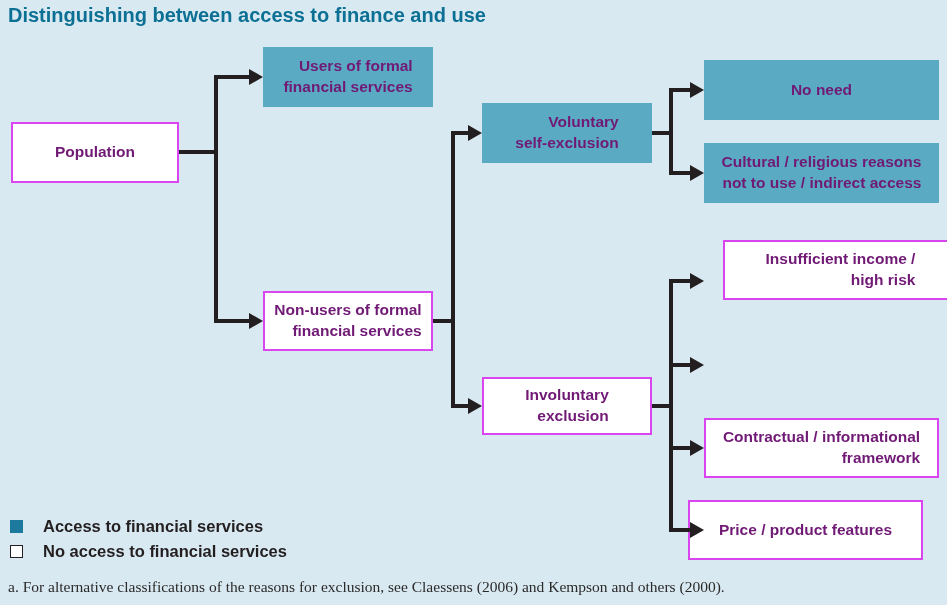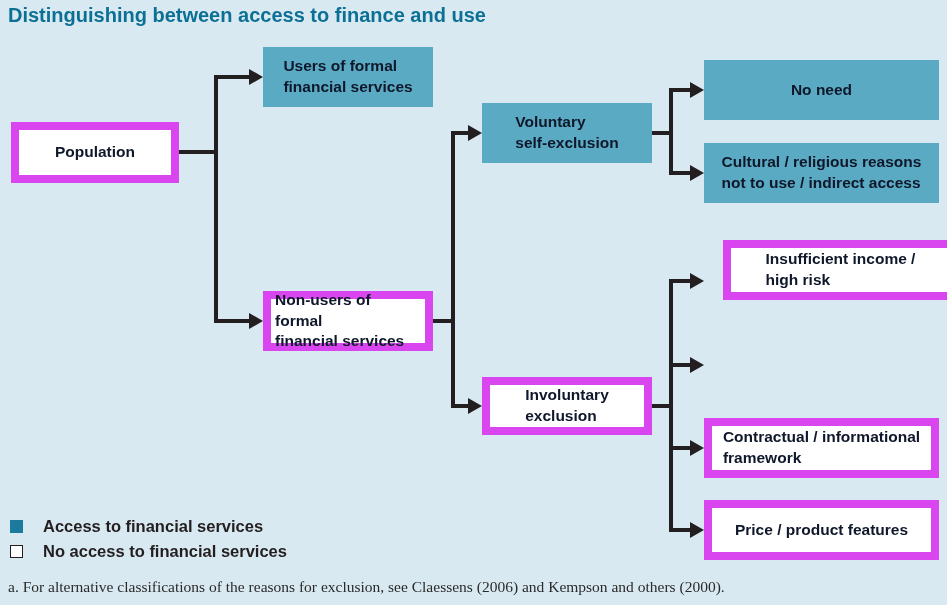--- a/index.html
+++ b/index.html
@@ -21,31 +21,31 @@
     font-size: 20px;
     font-weight: bold;
     color: var(--title, #0c7094);
     letter-spacing: 0px;
   }
   .box {
     position: absolute;
     display: flex;
     align-items: center;
     justify-content: center;
-    text-align: left;
+    text-align: right;
     font-weight: bold;
     font-size: 15.5px;
     line-height: 1.35;
     white-space: pre-line;
-    color: #0f172a;
+    color: #701a75;
     box-sizing: border-box;
     padding: 2px 4px;
   }
   .teal { background: var(--teal, #5baac3); }
-  .white { background: #ffffff; border: 8px solid #d946ef; }
+  .white { background: #ffffff; border: 2px solid #d946ef; }
   .hline, .vline { position: absolute; background: #231f20; }
   .hline { height: 4px; }
   .vline { width: 4px; }
   .arrow {
     position: absolute;
     width: 0; height: 0;
     border-top: 8px solid transparent;
     border-bottom: 8px solid transparent;
     border-left: 14px solid #231f20;
   }
@@ -107,21 +107,21 @@
     <span>Insufficient income /
 high risk</span>
   </div>
 
 
   <div class="box white" style="left:704px; top:418px; width:235px; height:60px;">
     <span>Contractual / informational
 framework</span>
   </div>
 
-  <div class="box white" style="left:704px; top:500px; width:235px; height:60px;">
+  <div class="box white" style="left:688px; top:500px; width:235px; height:60px;">
     <span>Price / product features</span>
   </div>
 
   <div class="hline" style="left:179px; top:150px; width:39px;"></div>
   <div class="vline" style="left:214px; top:75px; height:248px;"></div>
   <div class="hline" style="left:214px; top:75px; width:35px;"></div>
   <div class="arrow" style="left:249px; top:69px;"></div>
   <div class="hline" style="left:214px; top:319px; width:35px;"></div>
   <div class="arrow" style="left:249px; top:313px;"></div>
 

